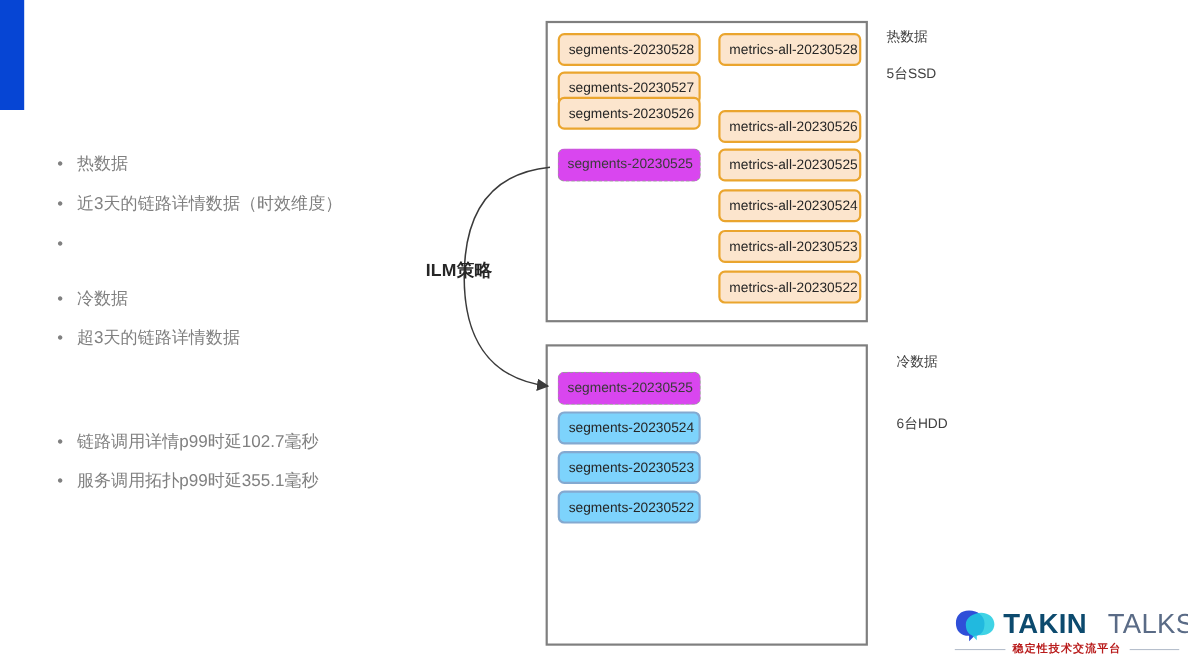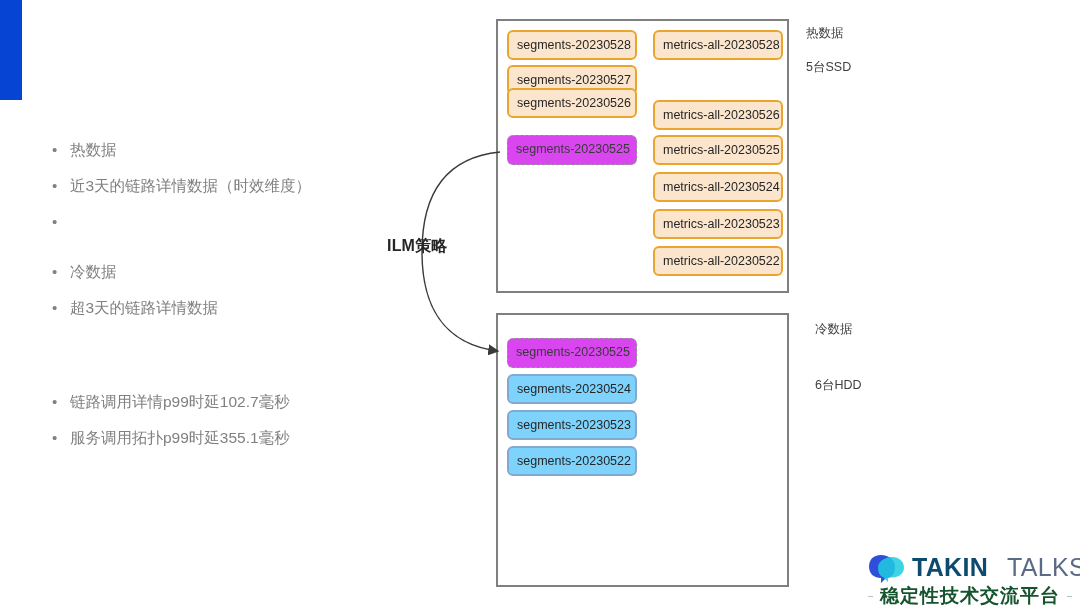--- a/index.html
+++ b/index.html
@@ -180,23 +180,23 @@
     align-items: center;
   }
   .tag-rule {
     flex: 1 1 auto;
     height: 1px;
     background: #b6bfcc;
   }
   #brand-tagline {
     flex: 0 0 auto;
     padding: 0 7px;
-    font-size: 19px;
+    font-size: 10px;
     font-weight: bold;
-    color: #14532d;
+    color: #b91c1c;
     white-space: nowrap;
     letter-spacing: 1px;
   }
 </style>
 </head>
 <body>
 
 <div class="accent-bar"></div>
 
 <div class="bullets group-1">

